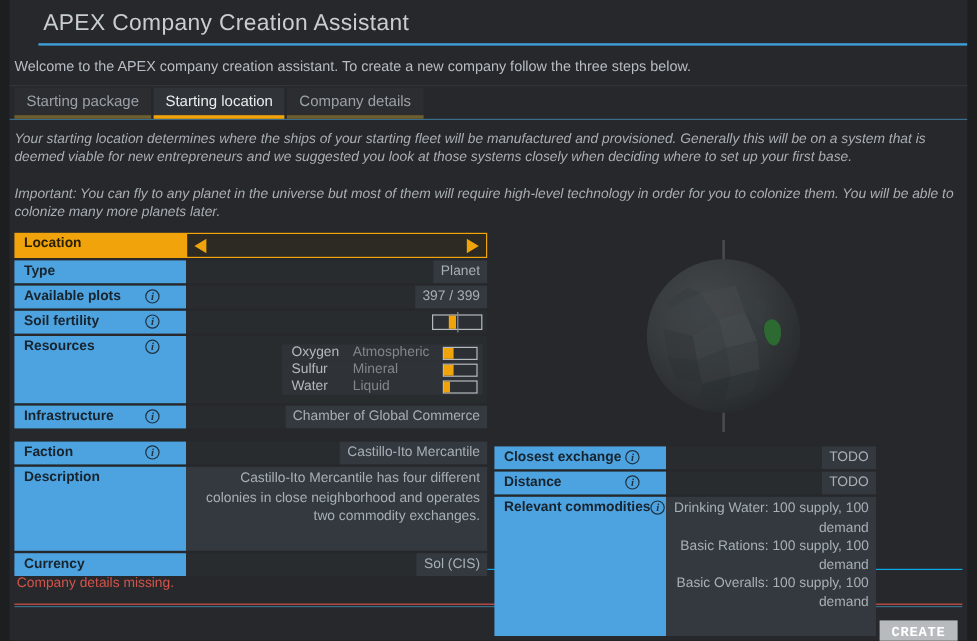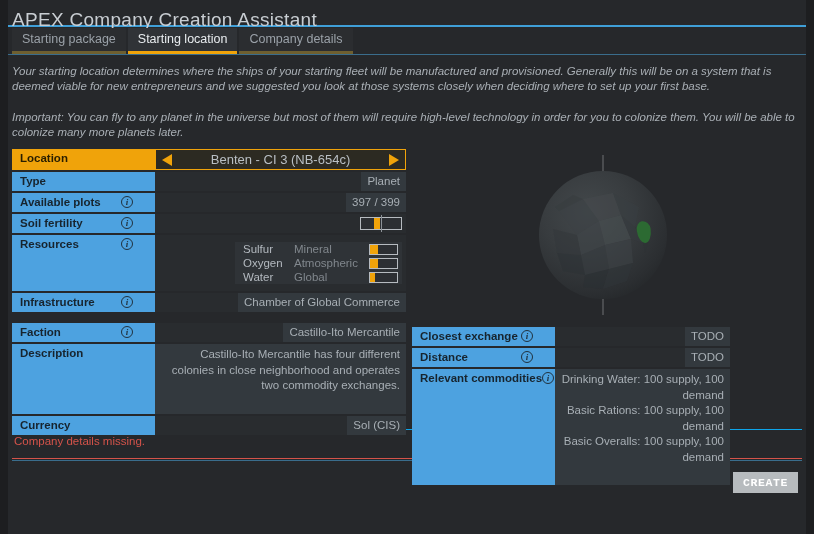--- a/index.html
+++ b/index.html
@@ -15,24 +15,25 @@
     background: #1d1e20;
   }
   .window {
     position: absolute;
     left: 8px; top: 0; width: 798px; height: 534px;
     background: #26282b;
   }
 
   
   .titlebar {
-    height: 27px;
+    height: 38px;
     padding: 6px 0 0 4px;
     border-bottom: 2px solid #3f9fd8;
     background: #26282b;
+    margin-left: 24px;
   }
   .title {
     color: #c8cdd2;
     font-size: 19px;
     font-weight: 300;
     letter-spacing: 0.3px;
     line-height: 28px;
   }
 
   
@@ -320,20 +321,21 @@
 </head>
 <body>
 
 <div class="screen">
   <div class="window">
 
     <div class="titlebar">
       <div class="title">APEX Company Creation Assistant</div>
     </div>
 
+    <div class="welcome">Welcome to the APEX company creation assistant. To create a new company follow the three steps below.</div>
 
     <div class="tabs">
       <div class="tab">Starting package</div>
       <div class="tab active">Starting location</div>
       <div class="tab">Company details</div>
     </div>
 
     <div class="intro">
       <p>Your starting location determines where the ships of your starting fleet will be manufactured and provisioned. Generally this will be on a system that is deemed viable for new entrepreneurs and we suggested you look at those systems closely when deciding where to set up your first base.</p>
       <p>Important: You can fly to any planet in the universe but most of them will require high-level technology in order for you to colonize them. You will be able to colonize many more planets later.</p>
@@ -342,21 +344,20 @@
     <div class="panels">
 
       <div class="col-left">
 
         <div class="row locrow">
           <div class="lbl accent">
             <span class="txt">Location</span>
           </div>
           <div class="locbox">
             <div class="arrow left"></div>
-            <div class="locname">Benten - CI 3 (NB-654c)</div>
             <div class="arrow right"></div>
           </div>
         </div>
 
         <div class="row">
           <div class="lbl">
             <span class="txt">Type</span>
           </div>
           <div class="val">
             <div class="valbox">Planet</div>
@@ -385,37 +386,37 @@
             </div>
           </div>
         </div>
 
         <div class="row resrow">
           <div class="lbl" style="min-height:56px">
             <span class="txt">Resources</span>
             <span class="info">i</span>
           </div>
           <div class="resblock" id="resources-block">
+              <div class="resline">
+                <div class="resname">Oxygen</div>
+                <div class="restype">Atmospheric</div>
+                <div class="resbar">
+                  <div class="fill" style="width: 30%;"></div>
+                </div>
+              </div>
               <div class="resline">
                 <div class="resname">Sulfur</div>
                 <div class="restype">Mineral</div>
                 <div class="resbar">
                   <div class="fill" style="width: 30%;"></div>
                 </div>
               </div>
               <div class="resline">
-                <div class="resname">Oxygen</div>
-                <div class="restype">Atmospheric</div>
-                <div class="resbar">
-                  <div class="fill" style="width: 30%;"></div>
-                </div>
-              </div>
-              <div class="resline">
                 <div class="resname">Water</div>
-                <div class="restype">Global</div>
+                <div class="restype">Liquid</div>
                 <div class="resbar">
                   <div class="fill" style="width: 20%;"></div>
                 </div>
               </div>
             </div>
         </div>
 
         <div class="row">
           <div class="lbl">
             <span class="txt">Infrastructure</span>

